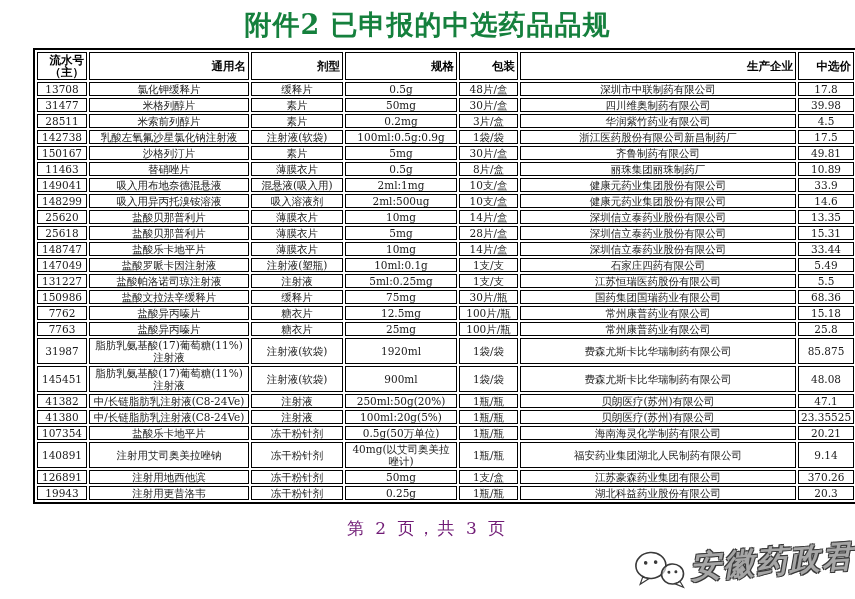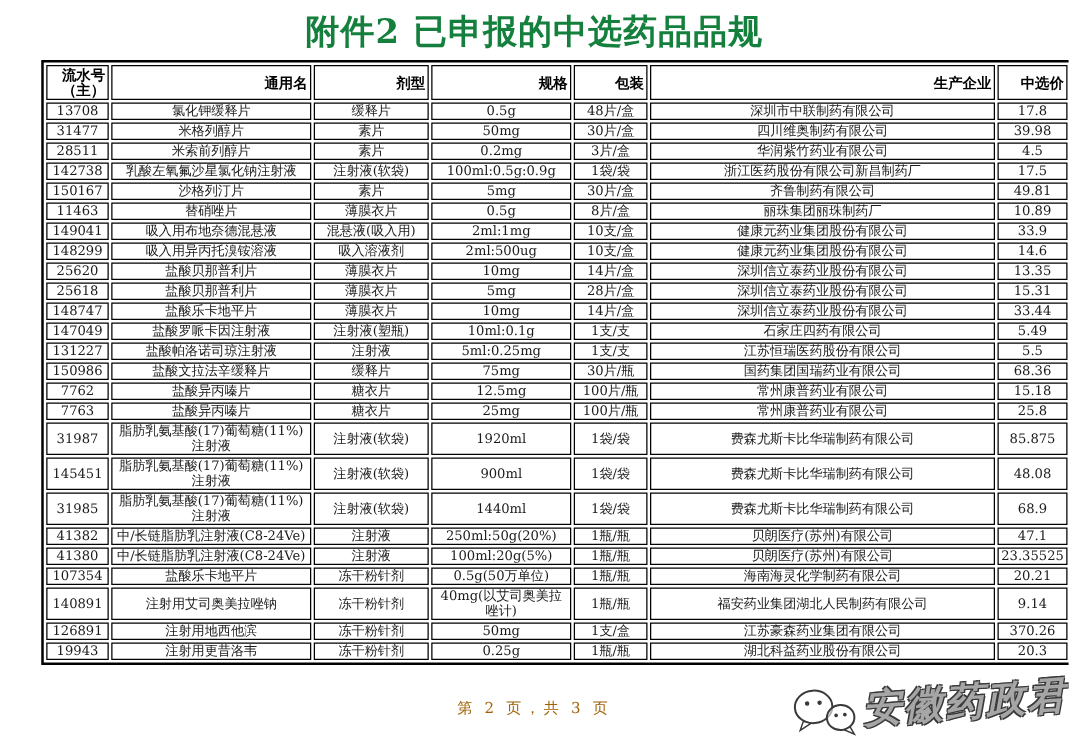--- a/index.html
+++ b/index.html
@@ -43,25 +43,25 @@
     text-align: right;
   }
   table.drug-table thead th span { display: block; }
   table.drug-table td {
     font-size: 10.5px;
     line-height: 12px;
     height: 11px;
   }
   td.cell-serial, td.cell-price, td.cell-pack { white-space: nowrap; }
   .footer {
-    margin-top: 26px;
+    margin-top: 13px;
     text-align: center;
-    font-size: 12px;
+    font-size: 17px;
     letter-spacing: 3px;
-    color: #a16207;
+    color: #701a75;
   }
   .watermark {
     position: absolute;
     left: 633px;
     top: 542px;
     display: flex;
     align-items: center;
     gap: 3px;
     transform: rotate(-4deg);
     pointer-events: none;
@@ -273,29 +273,20 @@
       <td class="cell-price">85.875</td>
     </tr>
         <tr>
       <td class="cell-serial">145451</td>
       <td class="cell-name">脂肪乳氨基酸(17)葡萄糖(11%)注射液</td>
       <td class="cell-form">注射液(软袋)</td>
       <td class="cell-spec">900ml</td>
       <td class="cell-pack">1袋/袋</td>
       <td class="cell-company">费森尤斯卡比华瑞制药有限公司</td>
       <td class="cell-price">48.08</td>
-    </tr>
-        <tr>
-      <td class="cell-serial">31985</td>
-      <td class="cell-name">脂肪乳氨基酸(17)葡萄糖(11%)注射液</td>
-      <td class="cell-form">注射液(软袋)</td>
-      <td class="cell-spec">1440ml</td>
-      <td class="cell-pack">1袋/袋</td>
-      <td class="cell-company">费森尤斯卡比华瑞制药有限公司</td>
-      <td class="cell-price">68.9</td>
     </tr>
         <tr>
       <td class="cell-serial">41382</td>
       <td class="cell-name">中/长链脂肪乳注射液(C8-24Ve)</td>
       <td class="cell-form">注射液</td>
       <td class="cell-spec">250ml:50g(20%)</td>
       <td class="cell-pack">1瓶/瓶</td>
       <td class="cell-company">贝朗医疗(苏州)有限公司</td>
       <td class="cell-price">47.1</td>
     </tr>

